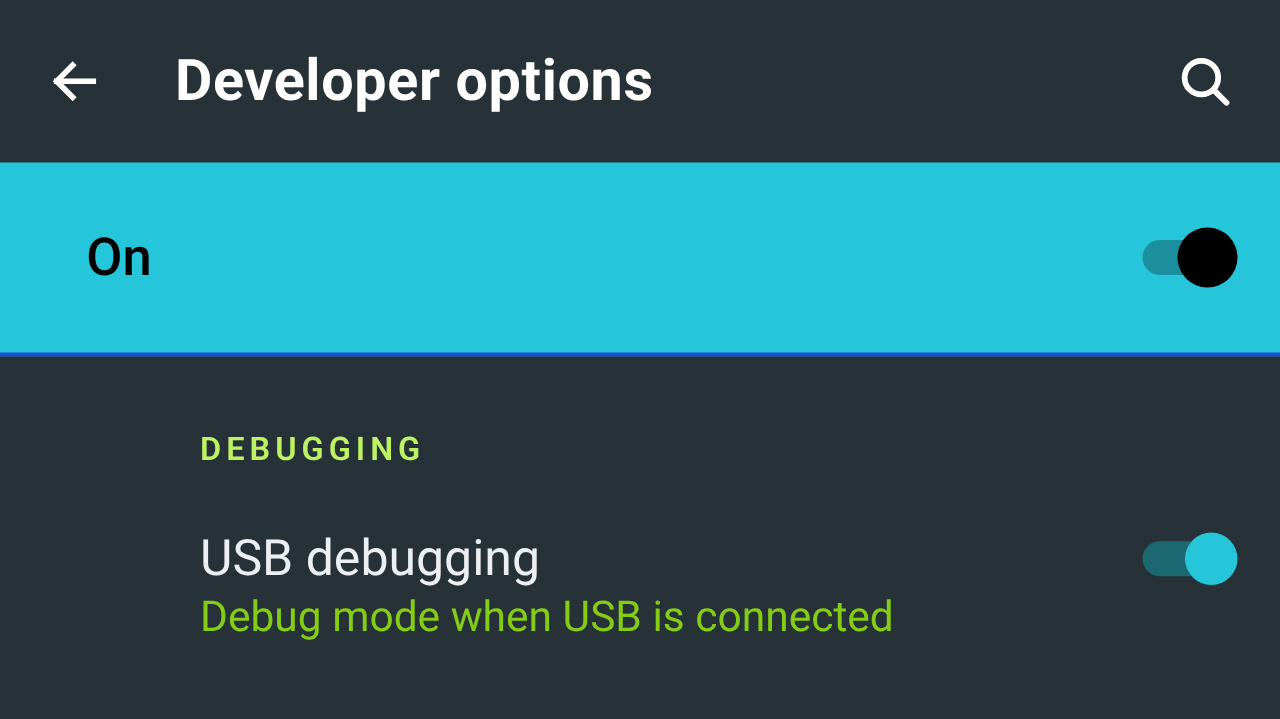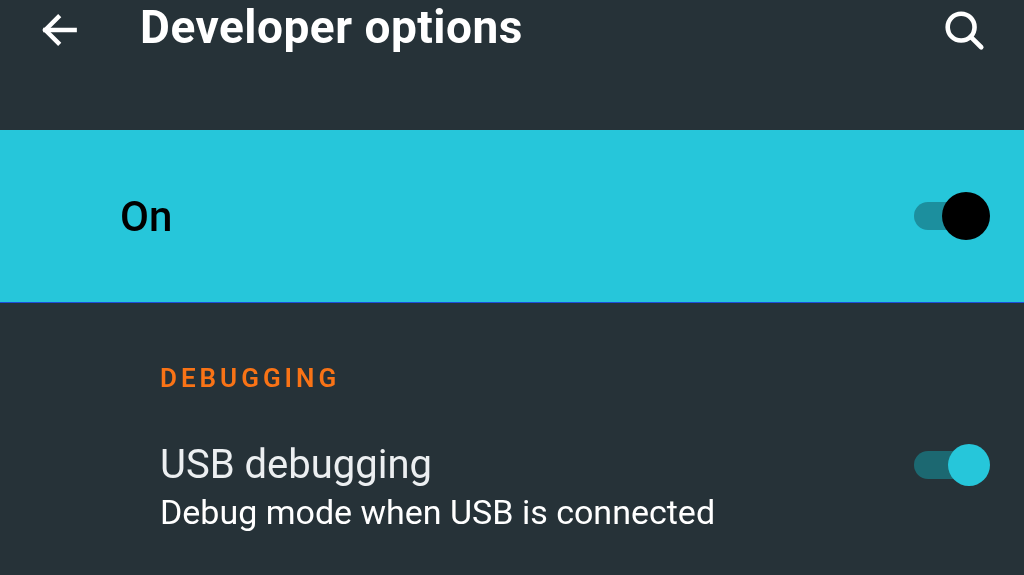--- a/index.html
+++ b/index.html
@@ -7,20 +7,21 @@
       width: 1024px;
       height: 575px;
       background: #263238;
       font-family: Roboto, "Helvetica Neue", Arial, sans-serif;
       overflow: hidden;
       color: #fff;
     }
     .appbar {
       height: 130px;
       display: flex;
+      align-items: center;
       padding: 0 30px 0 30px;
       background: #263238;
     }
     .back-btn {
       width: 60px;
       height: 60px;
       display: flex;
       align-items: center;
       justify-content: center;
       cursor: pointer;
@@ -38,25 +39,25 @@
       height: 60px;
       display: flex;
       align-items: center;
       justify-content: center;
       cursor: pointer;
     }
     .search-btn svg { width: 46px; height: 46px; }
 
     .master-toggle {
       background: #26c6da;
-      height: 173px;
+      height: 155px;
       display: flex;
       align-items: center;
-      padding: 0 40px 0 120px;
-      border-bottom: 1px solid #1d4ed8;
+      padding: 0 40px 0 69px;
+      border-bottom: 3px solid #1d4ed8;
       cursor: pointer;
     }
     .master-label {
       flex: 1;
       font-size: 42px;
       font-weight: 500;
       color: #000;
     }
     .switch {
       position: relative;
@@ -81,41 +82,41 @@
       width: 48px;
       height: 48px;
       border-radius: 50%;
       background: #000;
     }
 
     .section {
       padding: 60px 40px 0 160px;
     }
     .section-header {
-      color: #f97316;
+      color: #bef264;
       font-size: 26px;
       font-weight: 600;
       letter-spacing: 4px;
       margin-bottom: 48px;
     }
     .setting-item {
       display: flex;
       align-items: flex-start;
       cursor: pointer;
     }
     .setting-text { flex: 1; }
     .setting-title {
       font-size: 40px;
       color: #eceff1;
       font-weight: 400;
       margin-bottom: 4px;
     }
     .setting-sub {
       font-size: 34px;
-      color: #ffffff;
+      color: #84cc16;
       font-weight: 400;
     }
     .switch2 {
       position: relative;
       width: 84px;
       height: 48px;
       display: flex;
       align-items: center;
     }
     .switch2-track {

